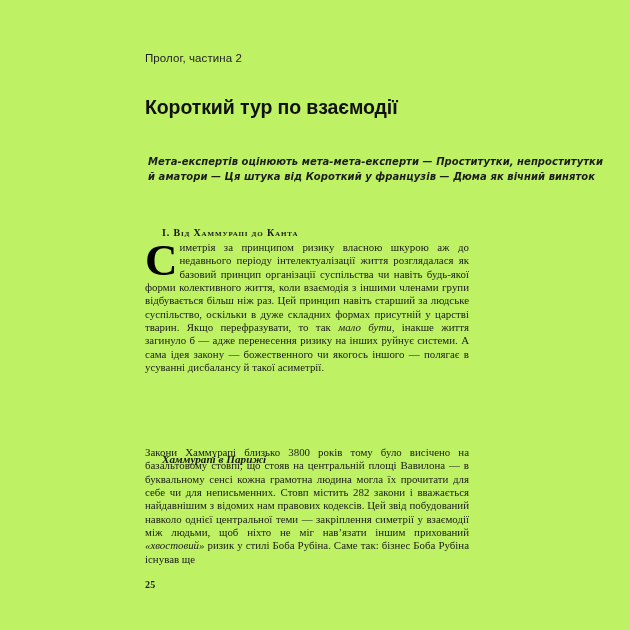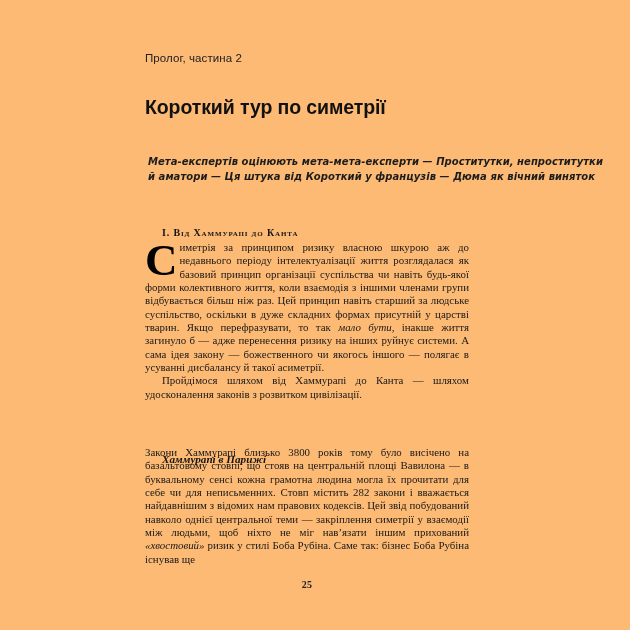--- a/index.html
+++ b/index.html
@@ -4,21 +4,21 @@
 <style>
   html, body {
     margin: 0;
     padding: 0;
     background: #ffffff;
   }
   .page {
     position: relative;
     width: 630px;
     height: 630px;
-    background: #fdba74;
+    background: #bef264;
     overflow: hidden;
     font-family: "Liberation Serif", "DejaVu Serif", serif;
     color: #1a1a1a;
   }
 
   .content {
     position: absolute;
     left: 145px;
     top: 0;
     width: 323px;
@@ -140,47 +140,46 @@
     color: #191919;
   }
   .body-block-2 p { margin: 0; }
 
   
   .folio {
     position: absolute;
     top: 579px;
     left: 0;
     width: 324px;
-    text-align: center;
+    text-align: left;
     font-size: 10px;
     font-weight: 700;
     color: #232323;
     letter-spacing: 0.3px;
   }
 </style>
 </head>
 <body>
 
 <div class="page">
   <div class="content">
 
     <div class="chapter-line">Пролог, частина 2</div>
 
-    <h1 class="page-title">Короткий тур по симетрії</h1>
+    <h1 class="page-title">Короткий тур по взаємодії</h1>
 
     <div class="epigraph">
       <div>Мета-експертів оцінюють мета-мета-експерти — Проститутки, непроститутки</div>
       <div>й аматори — Ця штука від Короткий у французів — Дюма як вічний виняток</div>
     </div>
 
     <h2 class="section-heading">І. Від Хаммурапі до Канта</h2>
 
     <div class="body-block">
       <p><span class="dropcap">С</span><span class="lead-bold">иметрія</span><span> за принципом ризику власною шкурою аж до недавнього періоду інтелектуалізації життя розглядалася як базовий принцип організації суспільства чи навіть будь-якої форми колективного життя, коли взаємодія з іншими членами групи відбувається більш ніж раз. Цей принцип навіть старший за людське суспільство, оскільки в дуже складних формах присутній у царстві тварин. Якщо перефразувати, то так </span><em class="ital">мало бути</em><span>, інакше життя загинуло б — адже перенесення ризику на інших руйнує системи. А сама ідея закону — божественного чи якогось іншого — полягає в усуванні дисбалансу й такої асиметрії.</span></p>
-      <p class="indent">Пройдімося шляхом від Хаммурапі до Канта — шляхом удосконалення законів з розвитком цивілізації.</p>
     </div>
 
     <h3 class="sub-heading">Хаммурапі в Парижі</h3>
 
     <div class="body-block-2">
       <p><span>Закони Хаммурапі близько 3800 років тому було висічено на базальтовому стовпі, що стояв на центральній площі Вавилона — в буквальному сенсі кожна грамотна людина могла їх прочитати для себе чи для неписьменних. Стовп містить 282 закони і вважається найдавнішим з відомих нам правових кодексів. Цей звід побудований навколо однієї центральної теми — закріплення симетрії у взаємодії між людьми, щоб ніхто не міг нав’язати іншим прихований </span><em class="ital">«хвостовий»</em><span> ризик у стилі Боба Рубіна. Саме так: бізнес Боба Рубіна існував ще</span></p>
     </div>
 
     <div class="folio">25</div>
 

